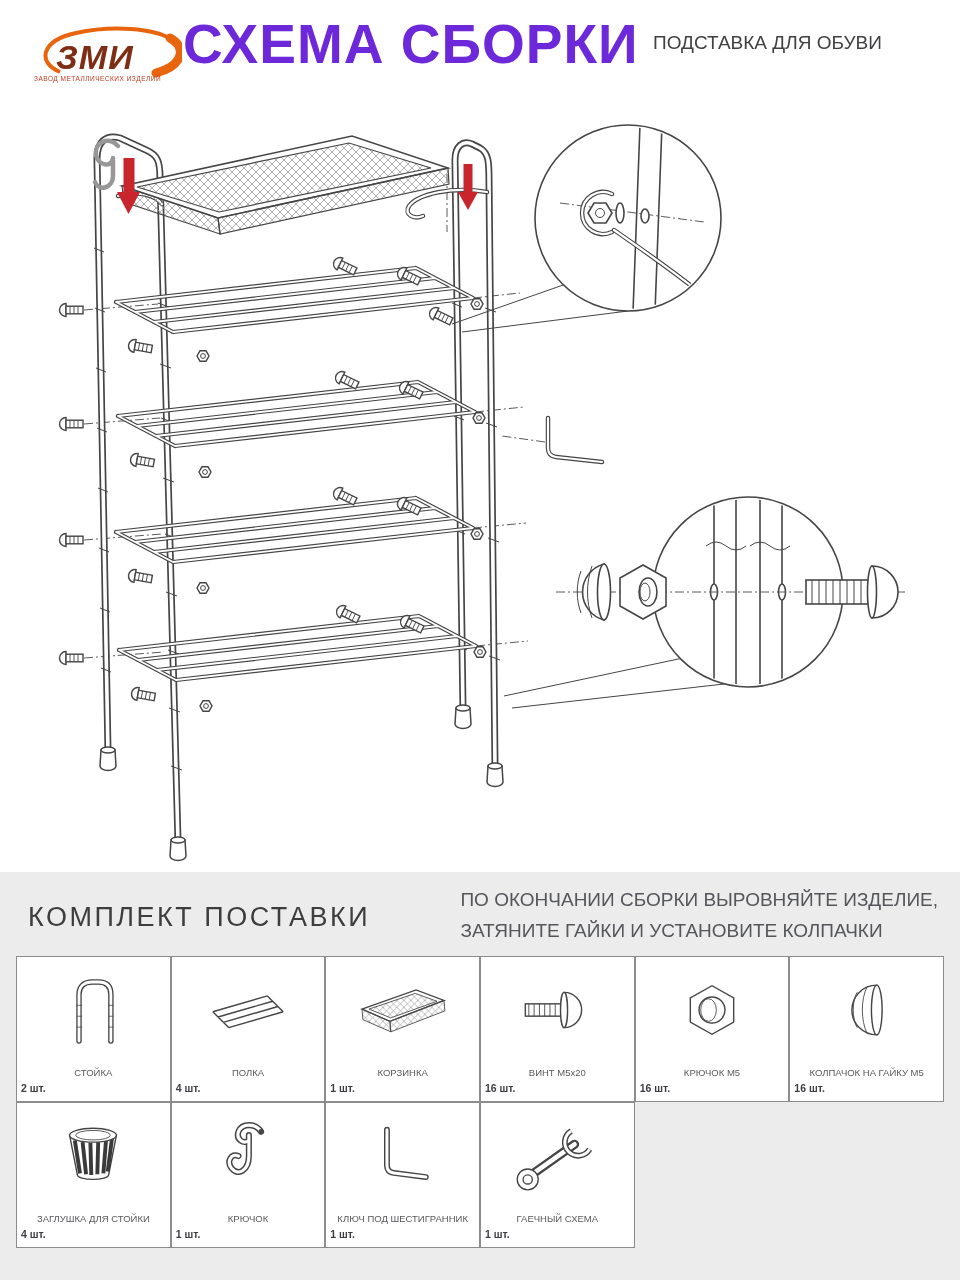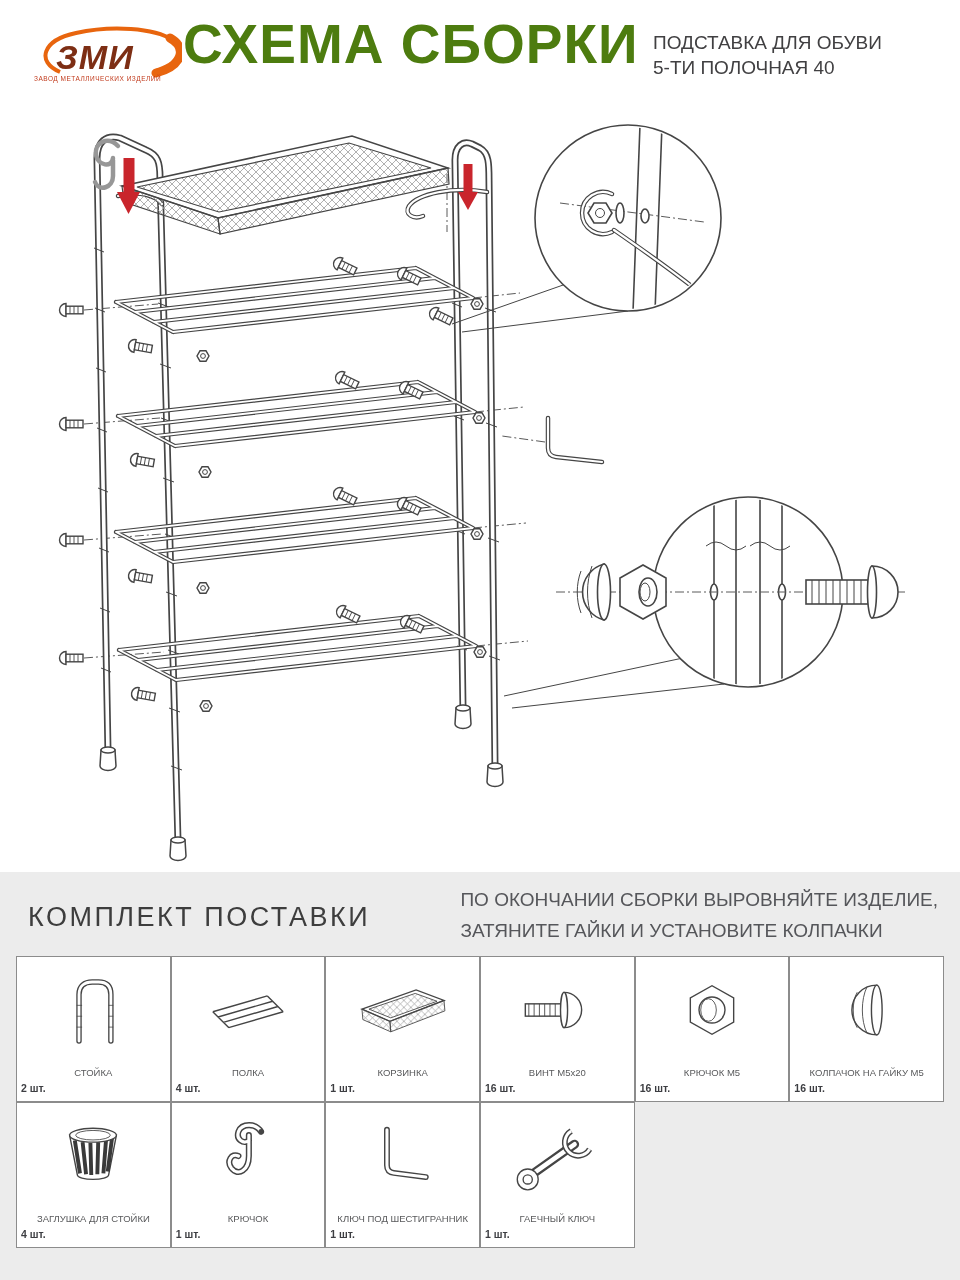--- a/index.html
+++ b/index.html
@@ -8,21 +8,21 @@
           font-family:"Liberation Sans", sans-serif; overflow:hidden; }
 
   
   .logo { position:absolute; left:26px; top:18px; width:156px; height:78px; }
   .logo-swoosh { position:absolute; left:0; top:0; }
   .logo-brand { position:absolute; left:30px; top:20px; font-size:34px; font-weight:bold;
                 font-style:italic; color:#7d2e14; letter-spacing:1px; }
   .logo-tagline { position:absolute; left:8px; top:57px; font-size:6.5px; color:#c13a1c;
                   letter-spacing:0.5px; white-space:nowrap; }
   .page-title { position:absolute; left:183px; top:12px; font-size:55px; font-weight:bold;
-                color:#4d7c0f; letter-spacing:1px; white-space:nowrap; }
+                color:#6d28d9; letter-spacing:1px; white-space:nowrap; }
   .product { position:absolute; left:653px; top:30px; font-size:19px; color:#414042;
              line-height:1.32; white-space:nowrap; }
 
   
   .diagram { position:absolute; left:0; top:100px; }
   .t1{fill:none;stroke:#454545;stroke-width:7;stroke-linecap:round;stroke-linejoin:round}
   .t2{fill:none;stroke:#fff;stroke-width:3.6;stroke-linecap:round;stroke-linejoin:round}
   .m1{fill:none;stroke:#454545;stroke-width:4.5;stroke-linecap:round}
   .m2{fill:none;stroke:#fff;stroke-width:2.2;stroke-linecap:round}
   .s1{fill:none;stroke:#454545;stroke-width:4.2;stroke-linecap:round}
@@ -58,21 +58,20 @@
     <svg class="logo-swoosh" width="156" height="62" viewBox="0 0 156 62">
       <path d="M34,54 C10,44 16,22 50,15 C86,7 128,10 147,22 C161,31 153,47 130,53" fill="none" stroke="#e8650e" stroke-width="4"></path>
       <path d="M144,20 C162,30 156,48 130,55" fill="none" stroke="#e8650e" stroke-width="9" stroke-linecap="round"></path>
     </svg>
     <div class="logo-brand">ЗМИ</div>
     <div class="logo-tagline">ЗАВОД МЕТАЛЛИЧЕСКИХ ИЗДЕЛИЙ</div>
   </div>
   <div class="page-title">СХЕМА СБОРКИ</div>
   <div class="product">
     <div>ПОДСТАВКА ДЛЯ ОБУВИ</div>
-    <div>5-ТИ ПОЛОЧНАЯ 40</div>
   </div>
 
   <svg class="diagram" width="960" height="770" viewBox="0 0 960 770">
     <defs>
       <pattern id="mesh" width="8" height="8" patternUnits="userSpaceOnUse">
         <path d="M0,8 L8,0 M0,0 L8,8" stroke="#8f8f8f" stroke-width="0.7" fill="none"></path>
       </pattern>
       <clipPath id="cp1">
           <circle cx="628" cy="118" r="91"></circle>
         </clipPath>
@@ -362,19 +361,19 @@
         <div class="part-icon">
           <svg width="92" height="78" viewBox="0 0 110 92">
             <path d="M28,66 L76,32" stroke="#454545" stroke-width="11" fill="none" stroke-linecap="round"></path>
             <path d="M28,66 L76,32" stroke="#fff" stroke-width="5.5" fill="none" stroke-linecap="round"></path>
             <circle class="wf" cx="20" cy="74" r="12.5" stroke-width="2.5"></circle>
             <circle class="wf" cx="20" cy="74" r="5.5"></circle>
             <path d="M72,16 A16,16 0 1 0 94,38" stroke="#454545" stroke-width="7" fill="none"></path>
             <path d="M72,16 A16,16 0 1 0 94,38" stroke="#fff" stroke-width="3.5" fill="none"></path>
           </svg>
         </div>
-        <div class="part-name">ГАЕЧНЫЙ КЛЮЧ</div>
+        <div class="part-name">ГАЕЧНЫЙ СХЕМА</div>
         <div class="part-qty">1 шт.</div>
       </div>
 
     </div>
   </div>
 </div>
 
 </body></html>

